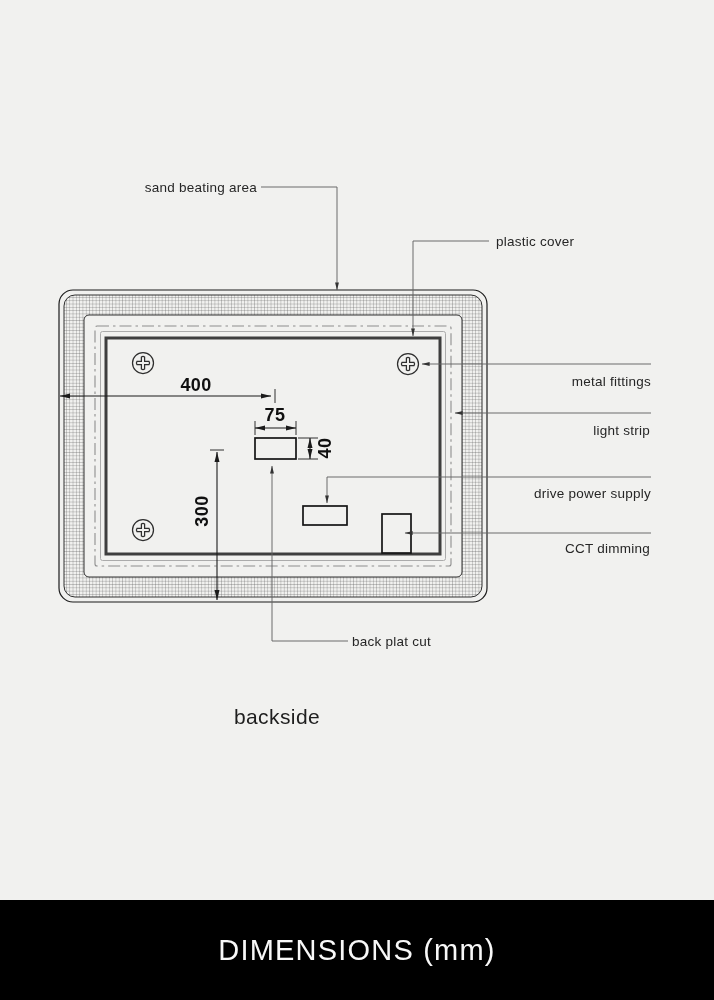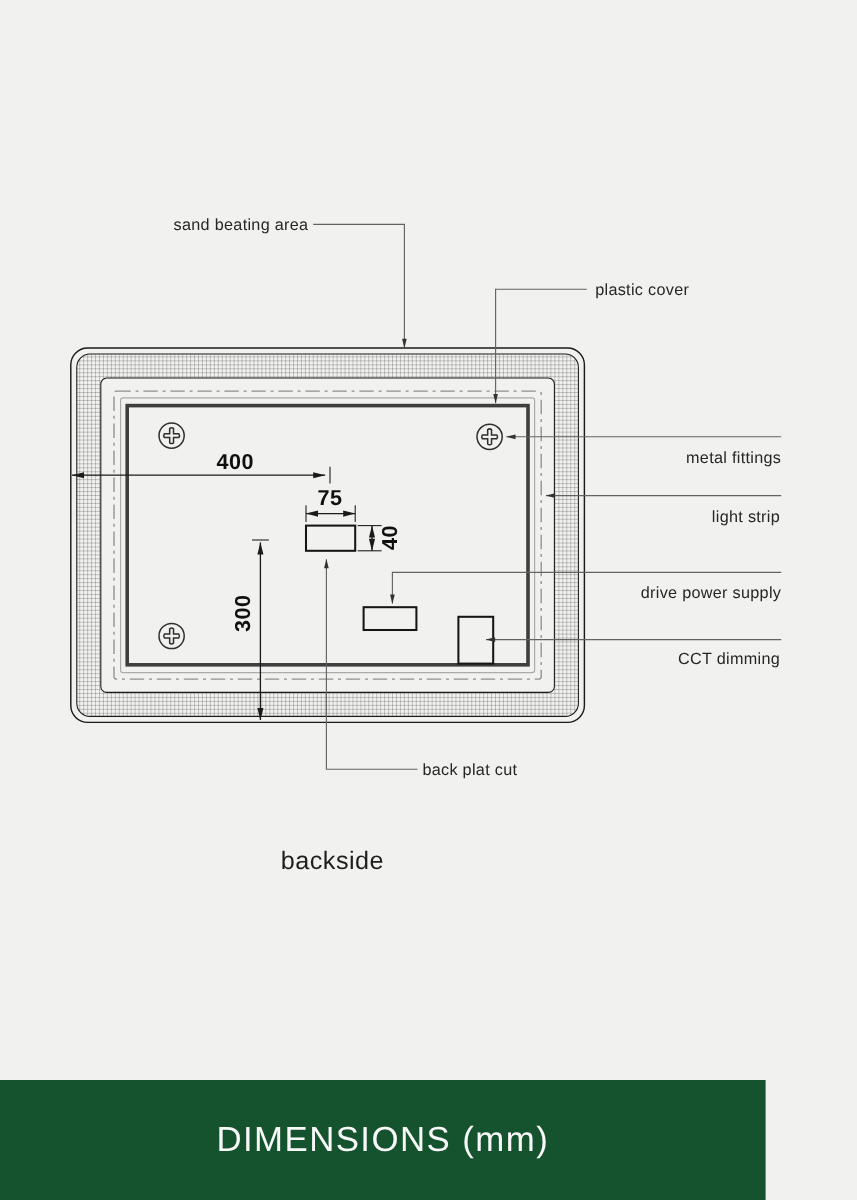--- a/index.html
+++ b/index.html
@@ -18,22 +18,22 @@
   .hatch-border{stroke:#1b1b1b;stroke-width:.9;}
   .dashdot{stroke:#8e8e8e;stroke-width:1.1;fill:none;stroke-dasharray:12 4 2.5 4;}
   .grayline{stroke:#ababab;stroke-width:1;fill:none;}
   .frame-thick{stroke:#3e3e3e;stroke-width:3;fill:none;}
   .comp{stroke:#151515;stroke-width:1.7;fill:#f1f1ef;}
   .dimline{stroke:#1b1b1b;stroke-width:1.1;fill:none;}
   .ext{stroke:#1b1b1b;stroke-width:.9;fill:none;}
   .leader{stroke:#636363;stroke-width:.95;fill:none;}
   .screw{stroke:#2e2e2e;stroke-width:1.25;fill:none;}
   .footer{
-    position:absolute;left:0;top:900px;width:638px;height:100px;
-    background:#14532d;display:flex;align-items:center;justify-content:center;
+    position:absolute;left:0;top:900px;width:714px;height:100px;
+    background:#000000;display:flex;align-items:center;justify-content:center;
   }
   .footer-title{
     color:#f8f8f8;font-size:29px;font-weight:400;letter-spacing:1.2px;
     font-family:"Liberation Sans", sans-serif;
   }
 </style>
 </head>
 <body>
 
 <div class="stage">

